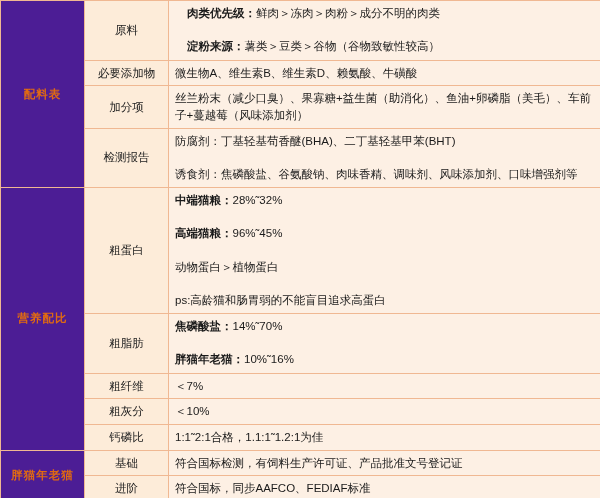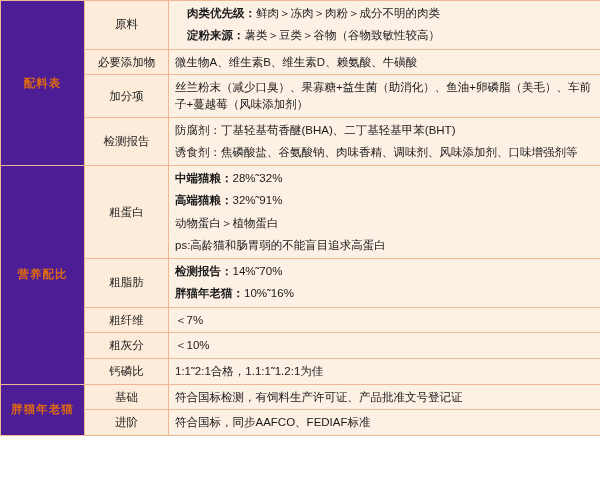--- a/index.html
+++ b/index.html
@@ -54,21 +54,21 @@
   .b {
     font-weight: bold;
   }
   .line {
     white-space: nowrap;
     overflow: hidden;
     text-overflow: ellipsis;
     padding-left: 12px;
   }
   .stack > div + div {
-    margin-top: 5px;
+    margin-top: 16px;
   }
   .tight {
     line-height: 1.5;
   }
 </style>
 </head>
 <body>
 
 <table class="sheet">
   <colgroup>
@@ -116,33 +116,33 @@
 
     <tr>
       <td class="section" rowspan="5">营养配比</td>
       <td class="rowlabel">粗蛋白</td>
       <td class="content">
         <div class="stack tight">
           <div>
             <span class="b">中端猫粮：</span><span>28%˜32%</span>
           </div>
           <div>
-            <span class="b">高端猫粮：</span><span>32%˜91%</span>
+            <span class="b">高端猫粮：</span><span>96%˜45%</span>
           </div>
           <div>动物蛋白＞植物蛋白</div>
           <div>ps:高龄猫和肠胃弱的不能盲目追求高蛋白</div>
         </div>
       </td>
     </tr>
     <tr>
       <td class="rowlabel">粗脂肪</td>
       <td class="content">
         <div class="stack tight">
           <div>
-            <span class="b">检测报告：</span><span>14%˜70%</span>
+            <span class="b">焦磷酸盐：</span><span>14%˜70%</span>
           </div>
           <div>
             <span class="b">胖猫年老猫：</span><span>10%˜16%</span>
           </div>
         </div>
       </td>
     </tr>
     <tr>
       <td class="rowlabel">粗纤维</td>
       <td class="content">＜7%</td>

